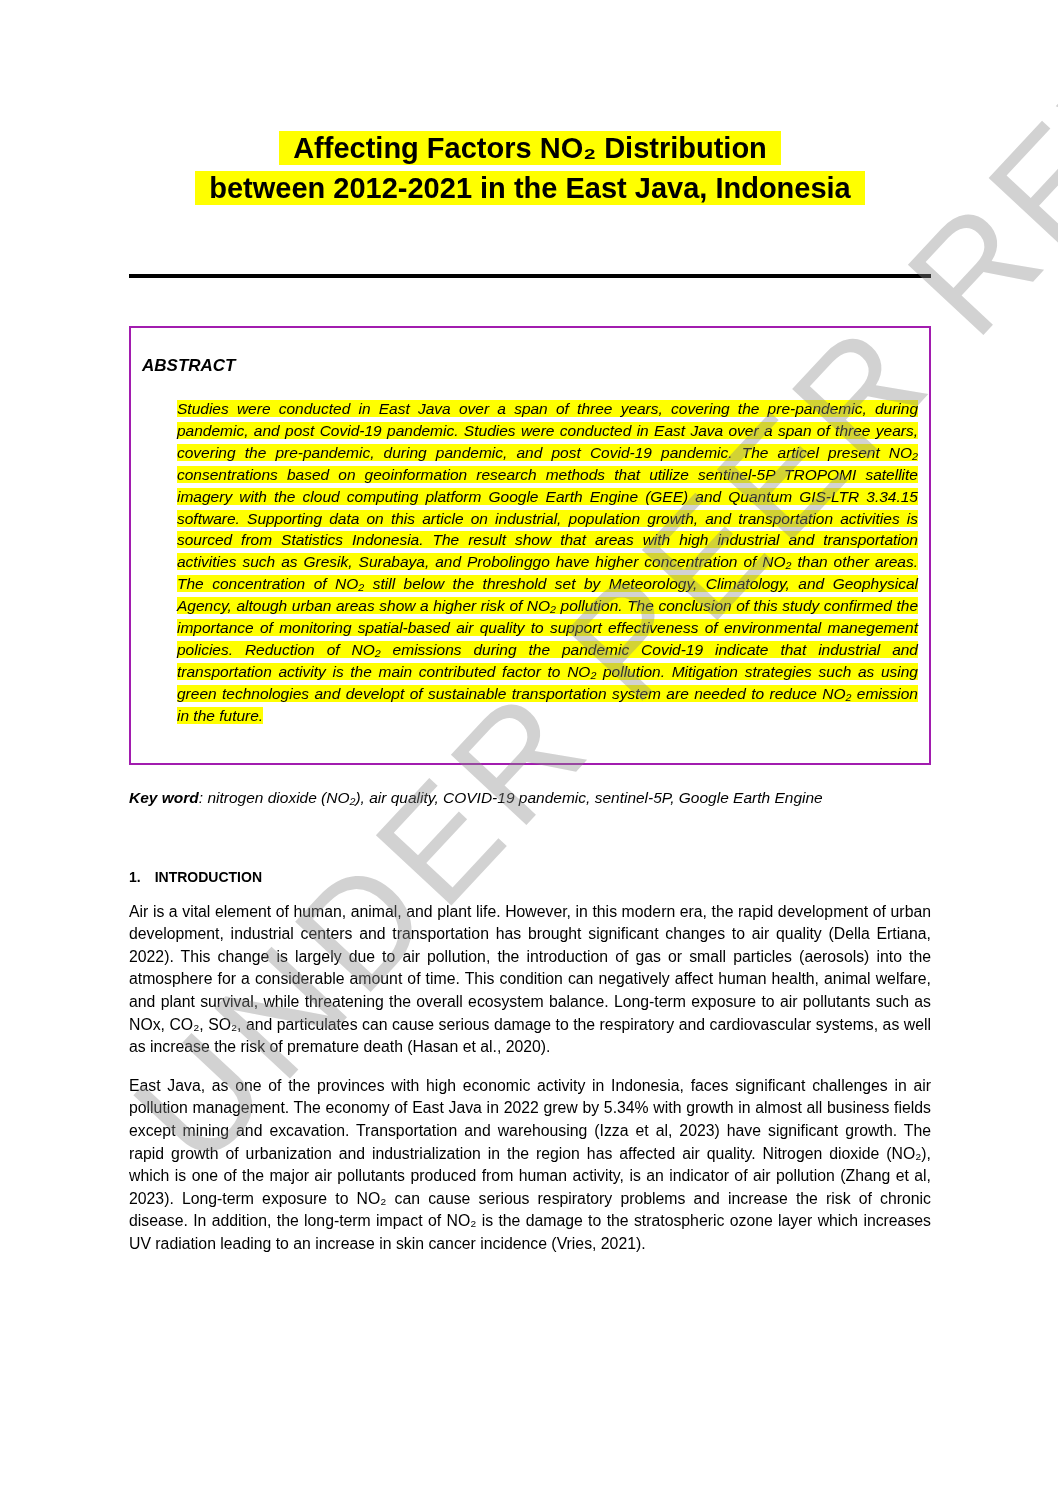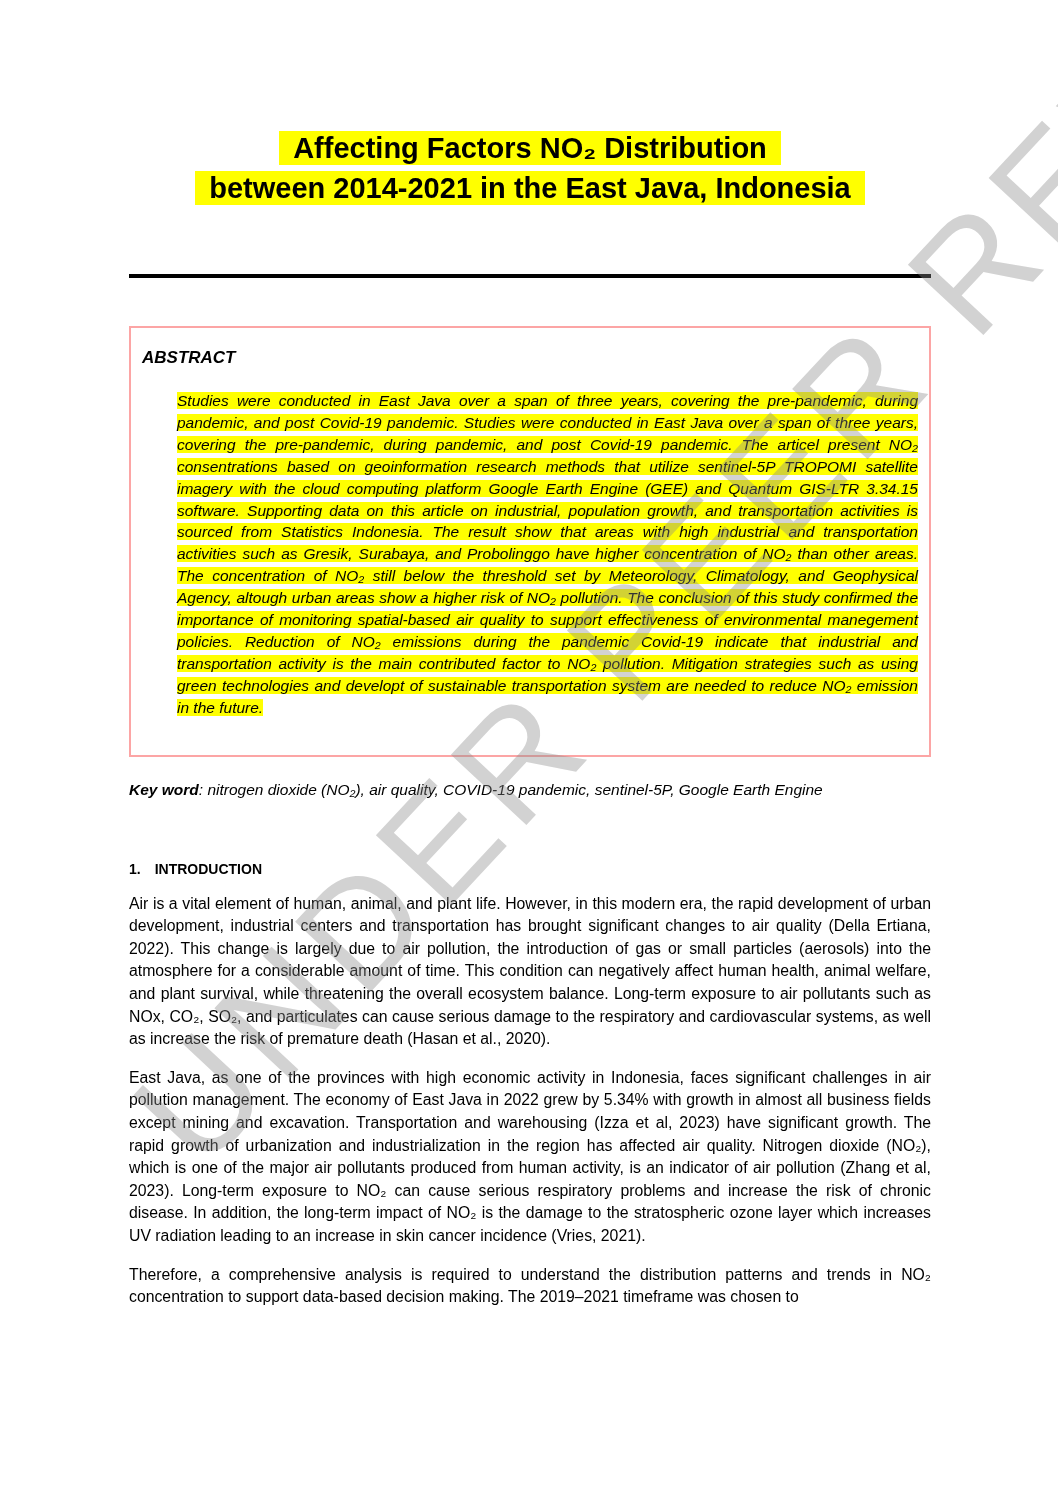--- a/index.html
+++ b/index.html
@@ -12,21 +12,21 @@
     overflow: hidden;
   }
   .page { position: relative; width: 1058px; height: 1497px; background: #fff; }
   .content { position: absolute; left: 129px; top: 0; width: 802px; }
 
   .title { text-align: center; margin-top: 128px; font-weight: bold; font-size: 29px; line-height: 40px; }
   .title .hl { background: #ffff00; padding: 1px 14px; }
 
   .rule { margin-top: 66px; height: 4px; background: #000; }
 
-  .abstract-box { margin-top: 48px; border: 2px solid #fca5a5; padding: 20px 11px 36px 11px; }
+  .abstract-box { margin-top: 48px; border: 2px solid #a21caf; padding: 28px 11px 36px 11px; }
   .abstract-heading { font-weight: bold; font-style: italic; font-size: 17px; }
   .abstract-body { margin-top: 22px; font-style: italic; font-size: 15.5px; line-height: 21.9px; text-align: justify; margin-left: 35px; }
   .abstract-body .hl { background: #ffff00; }
 
   .keywords { margin-top: 24px; font-style: italic; font-size: 15.5px; }
   .keywords .label { font-weight: bold; }
 
   .intro-heading { margin-top: 62px; font-weight: bold; font-size: 14px; }
   .intro-heading .num { margin-right: 14px; }
 
@@ -50,34 +50,33 @@
 <body>
 
 <div class="page">
 
   <div class="watermark">UNDER PEER REVIEW</div>
 
   <div class="content">
 
     <h1 class="title">
       <div class="title-line"><span class="hl">Affecting Factors NO₂ Distribution</span></div>
-      <div class="title-line"><span class="hl">between 2014-2021 in the East Java, Indonesia</span></div>
+      <div class="title-line"><span class="hl">between 2012-2021 in the East Java, Indonesia</span></div>
     </h1>
 
     <div class="rule"></div>
 
     <div class="abstract-box">
       <div class="abstract-heading">ABSTRACT</div>
       <p class="abstract-body"><span class="hl">Studies were conducted in East Java over a span of three years, covering the pre-pandemic, during pandemic, and post Covid-19 pandemic. Studies were conducted in East Java over a span of three years, covering the pre-pandemic, during pandemic, and post Covid-19 pandemic. The articel present NO₂ consentrations based on geoinformation research methods that utilize sentinel-5P TROPOMI satellite imagery with the cloud computing platform Google Earth Engine (GEE) and Quantum GIS-LTR 3.34.15 software. Supporting data on this article on industrial, population growth, and transportation activities is sourced from Statistics Indonesia. The result show that areas with high industrial and transportation activities such as Gresik, Surabaya, and Probolinggo have higher concentration of NO₂ than other areas. The concentration of NO₂ still below the threshold set by Meteorology, Climatology, and Geophysical Agency, altough urban areas show a higher risk of NO₂ pollution. The conclusion of this study confirmed the importance of monitoring spatial-based air quality to support effectiveness of environmental manegement policies. Reduction of NO₂ emissions during the pandemic Covid-19 indicate that industrial and transportation activity is the main contributed factor to NO₂ pollution. Mitigation strategies such as using green technologies and developt of sustainable transportation system are needed to reduce NO₂ emission in the future.</span></p>
     </div>
 
     <p class="keywords"><span class="label">Key word</span><span>: nitrogen dioxide (NO₂), air quality, COVID-19 pandemic, sentinel-5P, Google Earth Engine</span></p>
 
     <h2 class="intro-heading"><span class="num">1.</span><span>INTRODUCTION</span></h2>
 
     <p class="para">Air is a vital element of human, animal, and plant life. However, in this modern era, the rapid development of urban development, industrial centers and transportation has brought significant changes to air quality (Della Ertiana, 2022). This change is largely due to air pollution, the introduction of gas or small particles (aerosols) into the atmosphere for a considerable amount of time. This condition can negatively affect human health, animal welfare, and plant survival, while threatening the overall ecosystem balance.  Long-term exposure to air pollutants such as NOx, CO₂, SO₂, and particulates can cause serious damage to the respiratory and cardiovascular systems, as well as increase the risk of premature death (Hasan et al., 2020).</p>
 
     <p class="para">East Java, as one of the provinces with high economic activity in Indonesia, faces significant challenges in air pollution management. The economy of East Java in 2022 grew by 5.34% with growth in almost all business fields except mining and excavation. Transportation and warehousing (Izza et al, 2023) have significant growth. The rapid growth of urbanization and industrialization in the region has affected air quality. Nitrogen dioxide (NO₂), which is one of the major air pollutants produced from human activity, is an indicator of air pollution (Zhang et al, 2023). Long-term exposure to NO₂ can cause serious respiratory problems and increase the risk of chronic disease. In addition, the long-term impact of NO₂ is the damage to the stratospheric ozone layer which increases UV radiation leading to an increase in skin cancer incidence (Vries, 2021).</p>
 
-    <p class="para">Therefore, a comprehensive analysis is required to understand the distribution patterns and trends in NO₂ concentration to support data-based decision making. The 2019–2021 timeframe was chosen to</p>
 
   </div>
 </div>
 
 </body></html>

